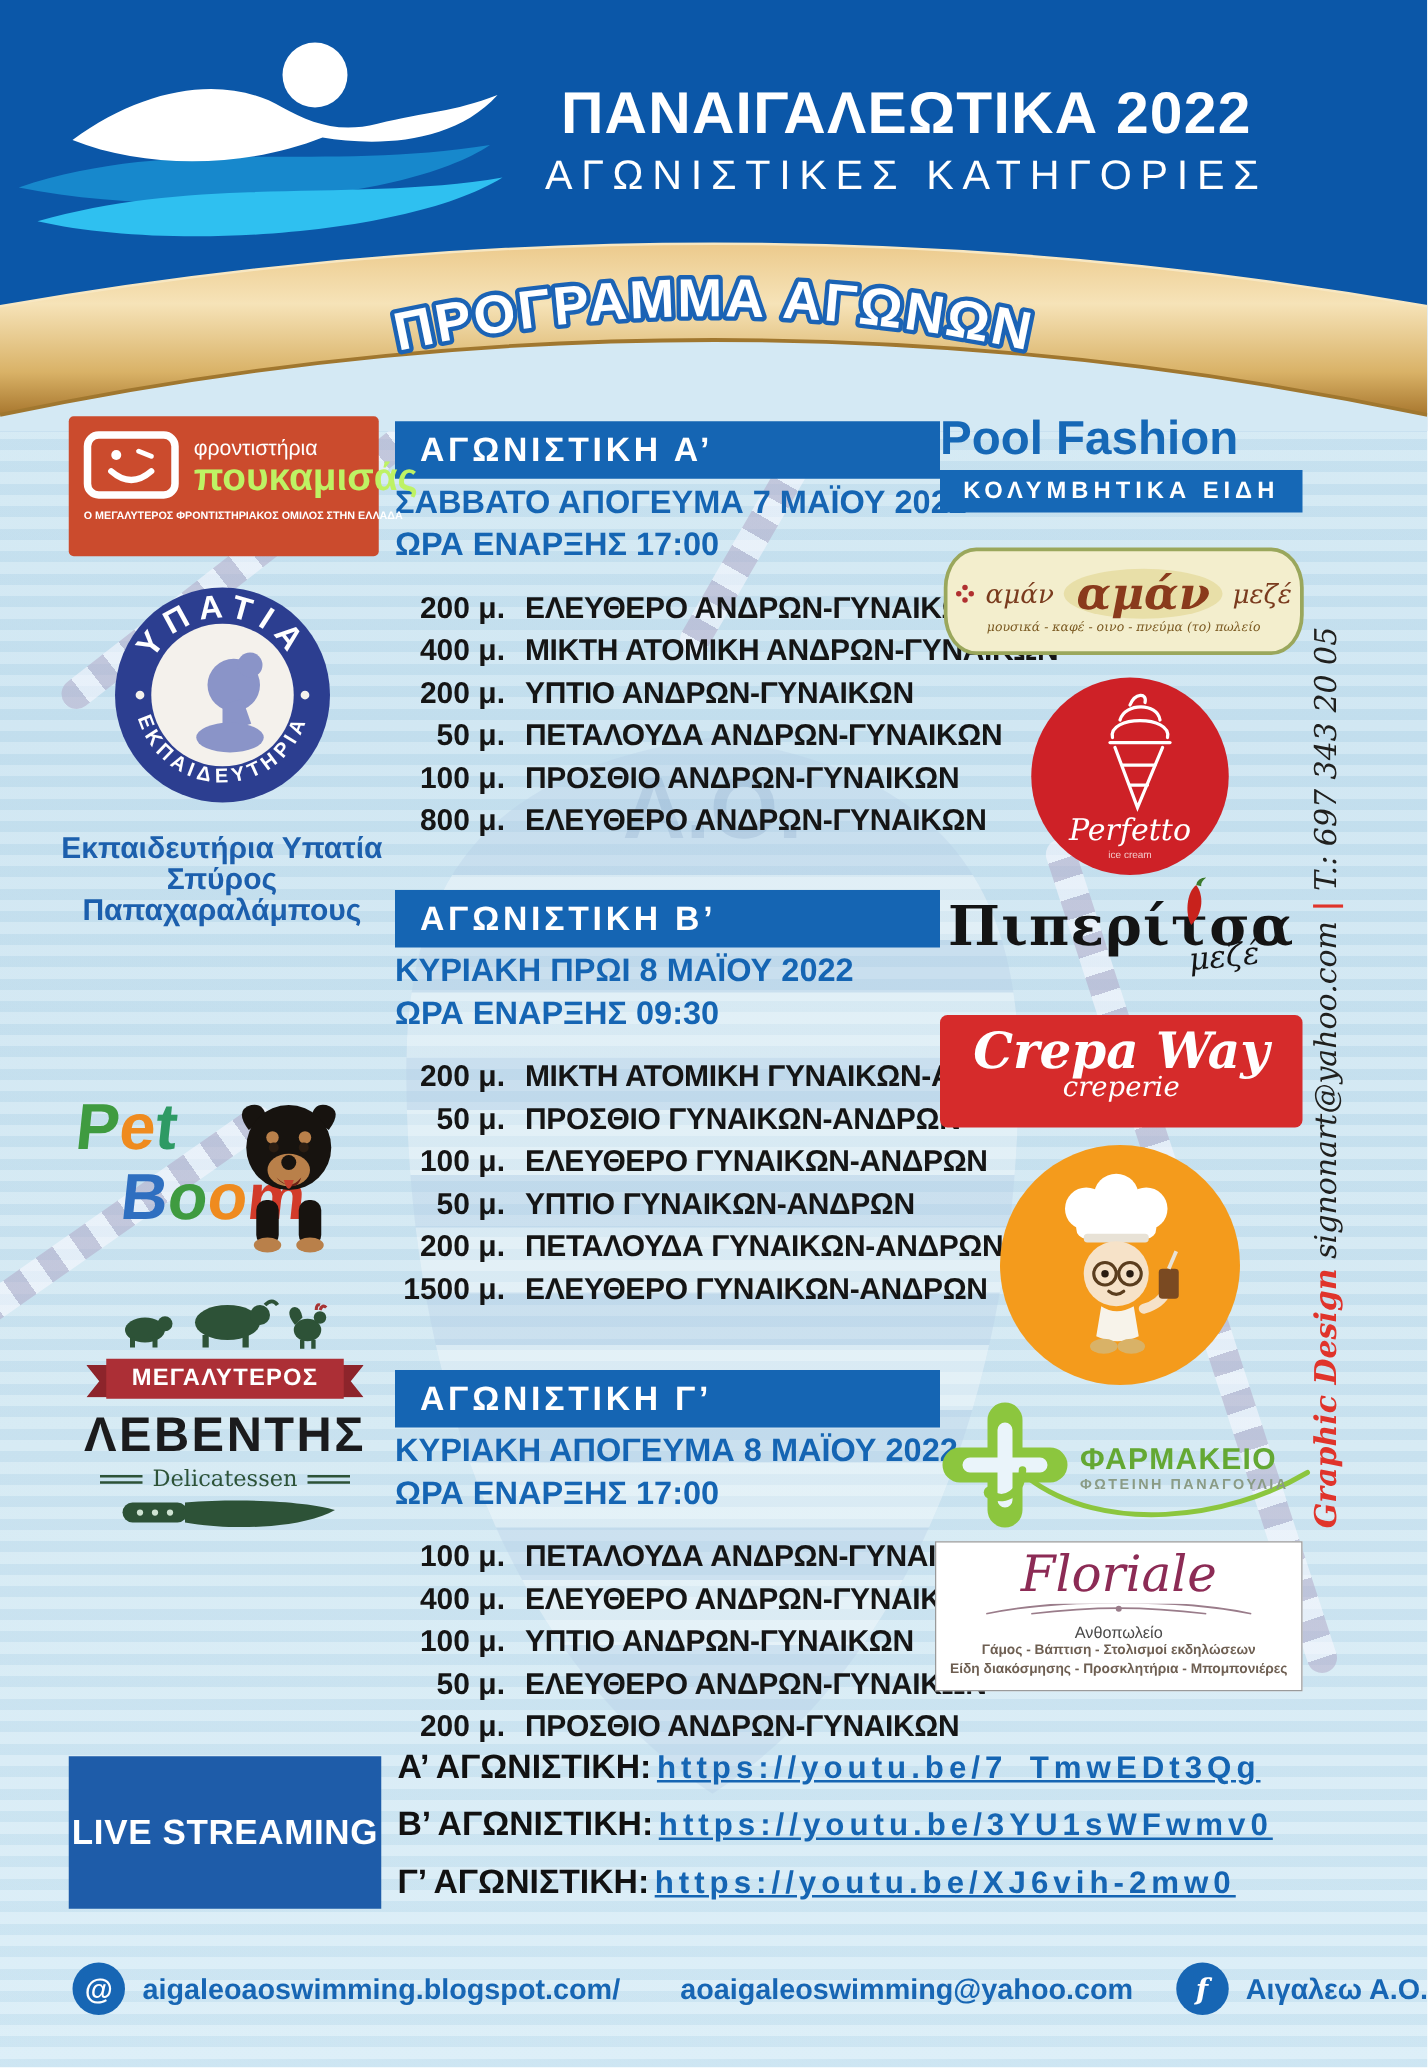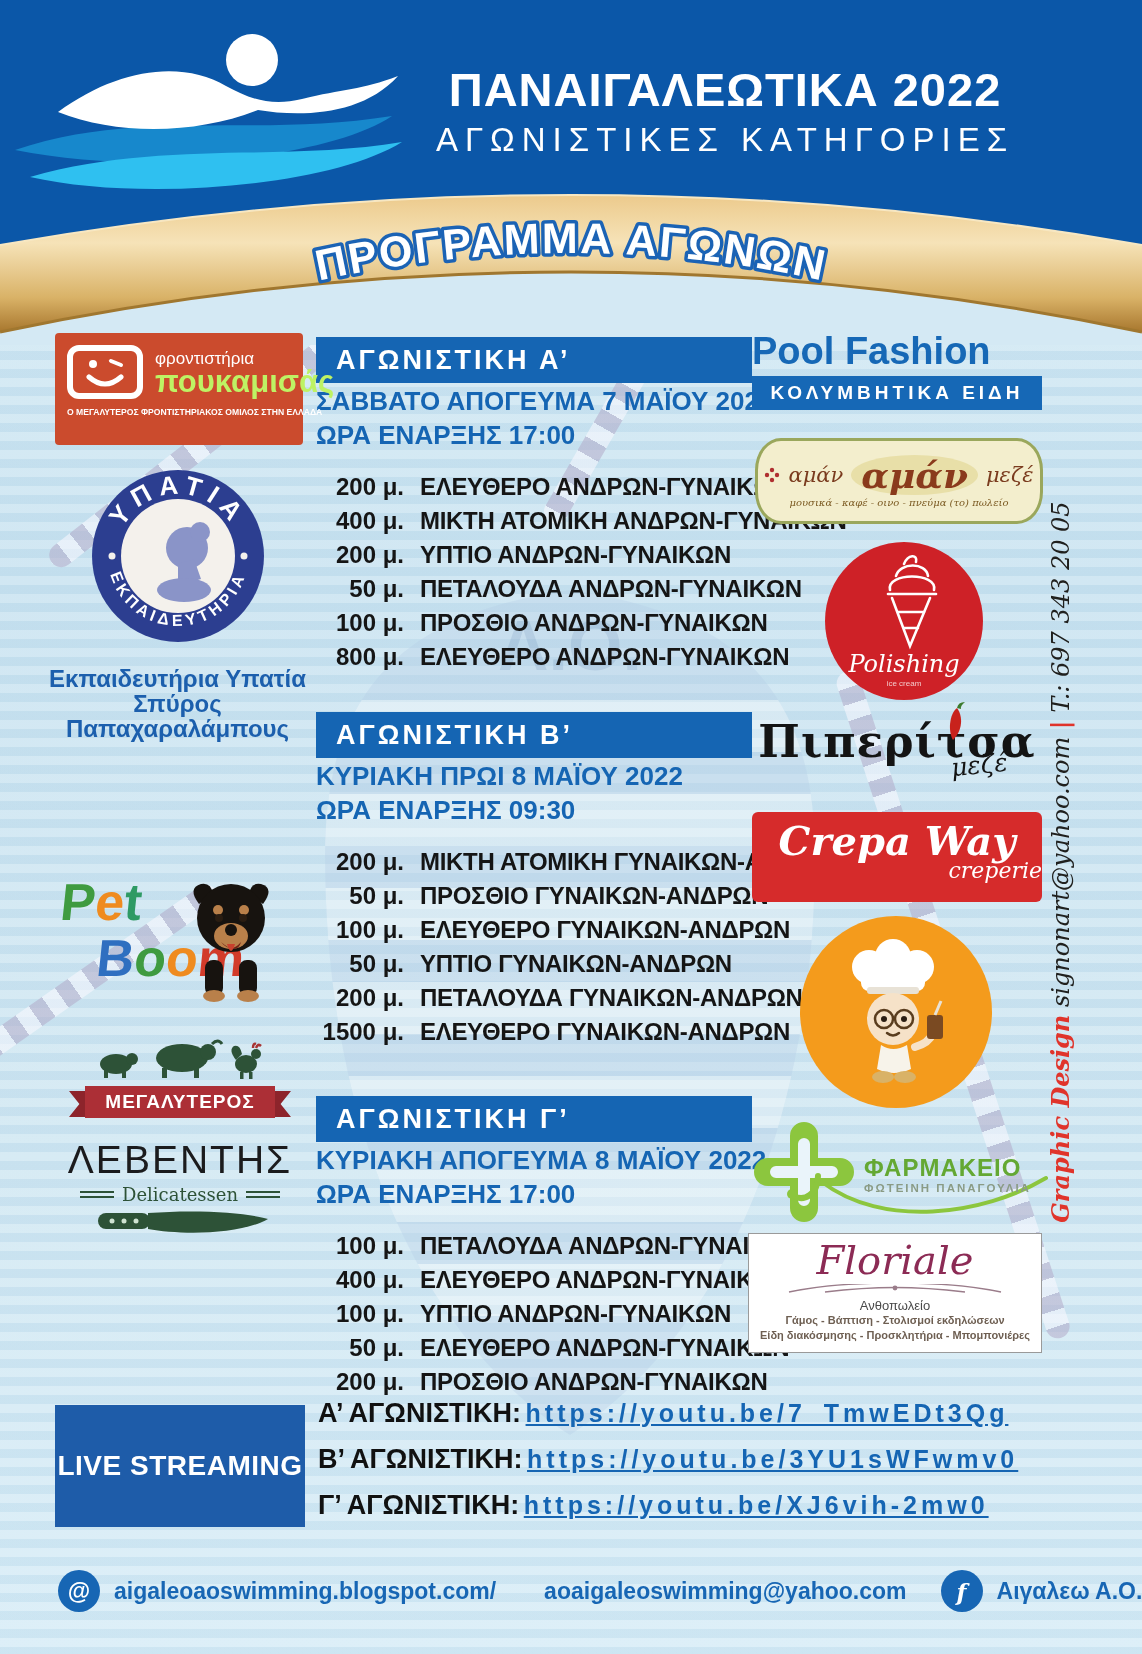--- a/index.html
+++ b/index.html
@@ -52,21 +52,21 @@
   .ptz-tag::before,.ptz-tag::after{content:"—— ";color:#c87f2f}
   .petboom{position:absolute;left:55px;top:872px;width:250px;height:150px;z-index:2}
   .pb-l1{position:absolute;left:6px;top:0;font-size:52px;font-weight:800;transform:skewX(-6deg)}
   .pb-l2{position:absolute;left:42px;top:56px;font-size:52px;font-weight:800;transform:skewX(-6deg)}
   .leventis{position:absolute;left:55px;top:1036px;width:250px;text-align:center;z-index:2}
   .lev-ribbon{width:190px;height:32px;background:#ac2f36;margin:2px auto 0;display:flex;align-items:center;
     justify-content:center;color:#fff;font-size:19px;font-weight:800;letter-spacing:1px;position:relative}
   .lev-ribbon::before,.lev-ribbon::after{content:"";position:absolute;top:5px;width:26px;height:26px;background:#8d242b;z-index:-1}
   .lev-ribbon::before{left:-16px;clip-path:polygon(0 0,100% 0,100% 100%,0 100%,40% 50%)}
   .lev-ribbon::after{right:-16px;clip-path:polygon(0 0,100% 0,60% 50%,100% 100%,0 100%)}
-  .lev-name{font-size:39px;font-weight:400;letter-spacing:2px;color:#1b1b1d;margin-top:20px}
+  .lev-name{font-size:39px;font-weight:700;letter-spacing:2px;color:#1b1b1d;margin-top:8px}
   .lev-deli{display:flex;align-items:center;justify-content:center;gap:8px;margin-top:2px;color:#2d5237}
   .lev-deli span.t{font-family:"DejaVu Serif",serif;font-size:18px}
   .dline{width:34px;height:7px;border-top:2px solid #2d5237;border-bottom:2px solid #2d5237}
   .citycar{position:absolute;left:58px;top:1205px;width:246px;height:168px;background:#fff;
     border:2px solid #3a3f6b;border-radius:4px;text-align:center;padding-top:8px;z-index:2}
   .cc-name{font-size:21px;font-weight:800;letter-spacing:1px;color:#2b3566}
   .cc-tag{font-family:"DejaVu Serif",serif;font-style:italic;font-size:14px;color:#2b3566}
   
   .poolfashion{position:absolute;left:752px;top:330px;width:290px;z-index:2}
   .pf-name{color:#1668b6;font-size:38px;font-weight:800}
@@ -84,21 +84,21 @@
   .perf-name{font-family:"DejaVu Serif",serif;font-style:italic;font-size:24px;color:#fff;margin-top:-12px}
   .perf-tag{font-size:8px;color:#f3c9c9;margin-top:1px}
   .piperitsa{position:absolute;left:752px;top:716px;width:290px;z-index:2;text-align:center}
   .pip-name{font-family:"DejaVu Serif",serif;font-size:44px;font-weight:600;color:#141414;letter-spacing:1px;position:relative;display:inline-block}
   .pip-chili{position:absolute;right:74px;top:-16px}
   .pip-meze{font-family:"DejaVu Serif",serif;font-style:italic;font-size:25px;color:#141414;text-align:right;
     padding-right:34px;margin-top:-8px;transform:rotate(-6deg)}
   .crepaway{position:absolute;left:752px;top:812px;width:290px;height:90px;background:#d62b2b;border-radius:6px;
     color:#fff;text-align:center;z-index:2;padding-top:8px}
   .cw-name{font-family:"DejaVu Serif",serif;font-style:italic;font-weight:700;font-size:40px;line-height:42px}
-  .cw-tag{font-family:"DejaVu Serif",serif;font-style:italic;font-size:22px;text-align:right;margin-top:-4px}
+  .cw-tag{font-family:"DejaVu Serif",serif;font-style:italic;font-size:22px;margin-top:-4px}
   .chef{position:absolute;left:800px;top:916px;width:192px;height:192px;border-radius:50%;background:#f49b1c;
     display:flex;align-items:center;justify-content:center;z-index:2}
   .pharmacy{position:absolute;left:752px;top:1120px;width:300px;height:120px;z-index:2}
   .ph-name{position:absolute;left:112px;top:34px;color:#64a833;font-size:24px;font-weight:800;letter-spacing:1px}
   .ph-owner{position:absolute;left:112px;top:62px;color:#8a9b85;font-size:11.5px;font-weight:600;letter-spacing:2px}
   .floriale{position:absolute;left:748px;top:1233px;width:294px;height:120px;background:#fff;border:1px solid #9a9a9a;
     text-align:center;z-index:2;padding-top:4px}
   .fl-name{font-family:"DejaVu Serif",serif;font-style:italic;font-size:40px;color:#8c2b55;line-height:44px}
   .fl-type{font-size:13px;color:#4a4a4a;margin-top:-2px}
   .fl-line{font-size:11px;color:#6e5f52;font-weight:600;line-height:15px}
@@ -416,21 +416,21 @@
     <svg width="120" height="120" viewBox="0 0 120 120">
       <g stroke="#ffffff" stroke-width="2.6" fill="none" stroke-linecap="round">
         <path d="M44,52 H92"></path>
         <path d="M46,48 C42,30 94,30 90,48"></path>
         <path d="M52,34 C56,20 82,20 84,34"></path>
         <path d="M60,22 C64,12 74,12 72,20"></path>
         <path d="M48,56 L66,104 L86,56"></path>
         <path d="M54,70 H80 M60,86 H74"></path>
       </g>
     </svg>
-    <div class="perf-name">Polishing</div>
+    <div class="perf-name">Perfetto</div>
     <div class="perf-tag">ice cream</div>
   </div>
 
   <div class="piperitsa">
     <span class="pip-name">Πιπερίτσα</span>
     <svg class="pip-chili" width="22" height="44" viewBox="0 0 22 44">
       <path d="M11,8 C17,16 17,30 7,40 C2,32 3,14 11,8 Z" fill="#c8221c"></path>
       <path d="M11,8 q1,-6 8,-6 q-5,4 -4,7 Z" fill="#3c7a2d"></path>
     </svg>
     <div class="pip-meze">μεζέ</div>

